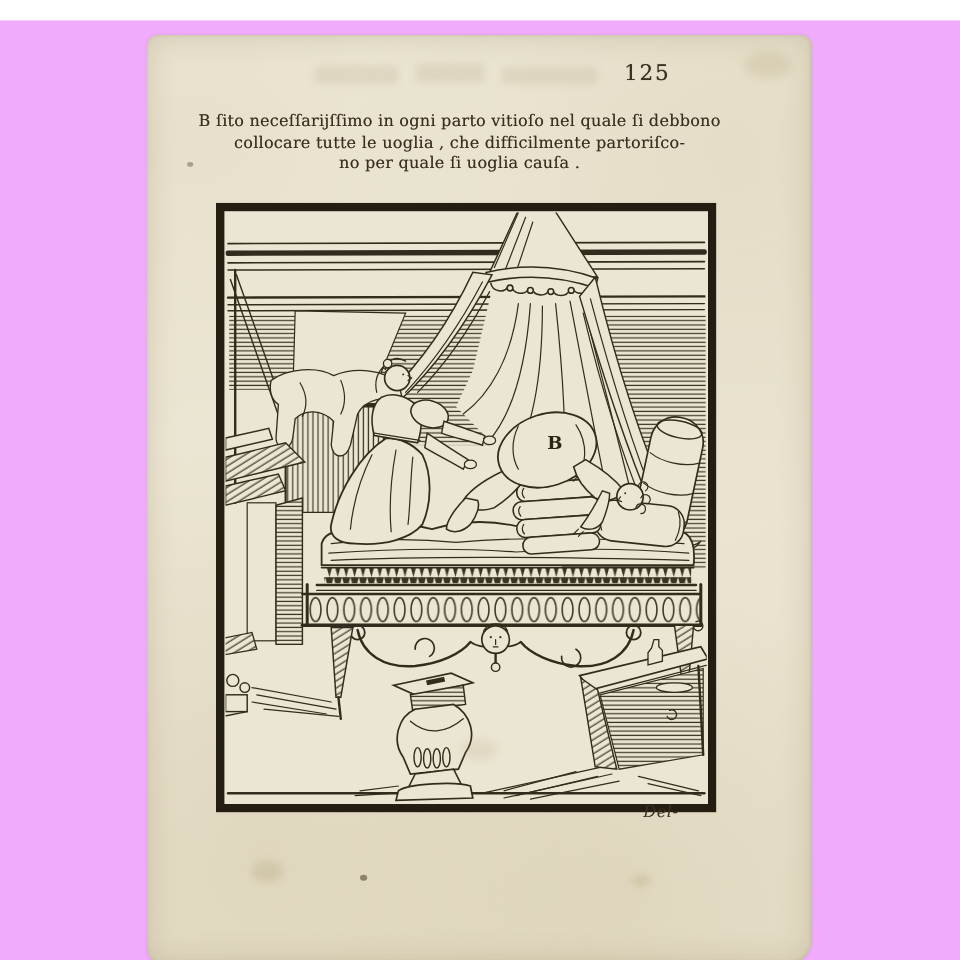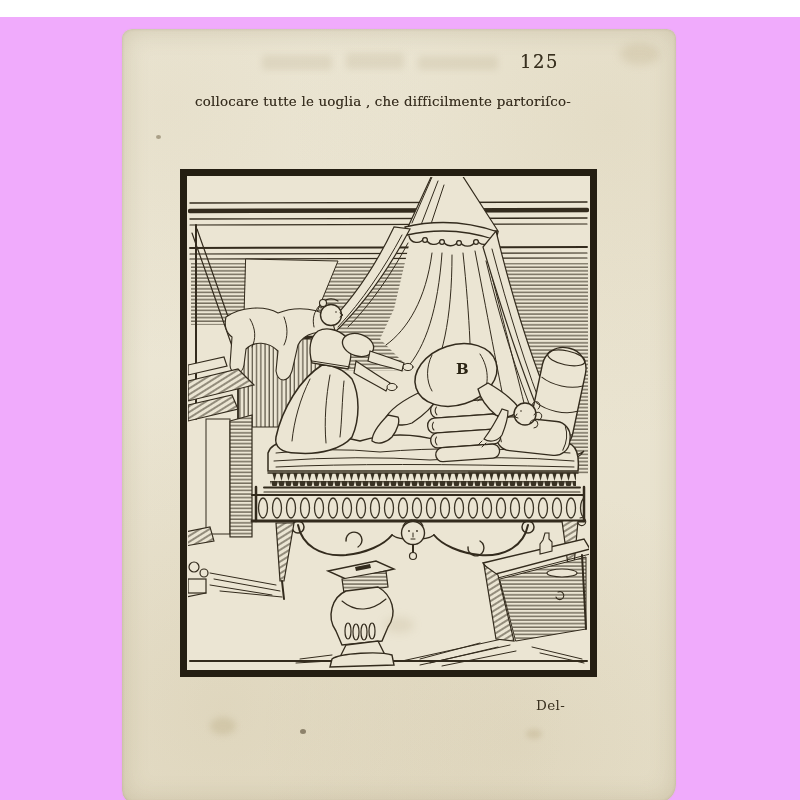--- a/index.html
+++ b/index.html
@@ -28,21 +28,21 @@
   .g1{left:0;top:8px;width:70px;height:15px;}
   .g2{left:84px;top:6px;width:58px;height:16px;}
   .g3{left:156px;top:9px;width:80px;height:14px;}
   .caption{
     position:absolute;left:0;top:64px;width:522px;text-align:center;
     font-size:13.4px;line-height:17.6px;color:#372e1f;letter-spacing:.2px;
     text-shadow:0 0 .5px rgba(55,46,31,.55);
   }
   .woodcut{position:absolute;left:58px;top:140px;width:417px;height:508px;}
   .catchword{
-    position:absolute;left:414px;top:668px;font-size:13.5px;
+    position:absolute;left:414px;top:640px;font-size:13.5px;font-style:italic;
     color:#3a311f;letter-spacing:.4px;
   }
   .stain{position:absolute;border-radius:50%;}
   .s1{left:178px;top:700px;width:6px;height:5px;background:rgba(72,60,38,.55);filter:blur(.4px);}
   .s2{left:88px;top:688px;width:26px;height:18px;background:rgba(165,144,96,.22);filter:blur(3px);}
   .s3{left:404px;top:700px;width:16px;height:10px;background:rgba(158,138,92,.20);filter:blur(2.5px);}
   .s4{left:498px;top:14px;width:40px;height:22px;background:rgba(172,152,106,.20);filter:blur(4px);}
   .s5{left:34px;top:106px;width:5px;height:4px;background:rgba(96,80,50,.45);filter:blur(.4px);}
   .s6{left:262px;top:588px;width:30px;height:16px;background:rgba(170,150,104,.16);filter:blur(4px);}
   svg .ink{stroke:#332b1d;}
@@ -56,21 +56,23 @@
 
     <div class="ghost">
       <span class="g1"></span>
       <span class="g2"></span>
       <span class="g3"></span>
     </div>
 
     <div class="pageno">125</div>
 
     <div class="caption">
+      <div>B ſito neceſſarijſſimo in ogni parto vitioſo nel quale ſi debbono</div>
       <div>collocare tutte le uoglia , che difficilmente partoriſco-</div>
+      <div>no per quale ſi uoglia cauſa .</div>
     </div>
 
     <div class="woodcut">
       <svg viewBox="0 0 417 508" width="417" height="508">
         <defs>
           <clipPath id="cf">
               <rect x="8" y="8" width="401" height="492"></rect>
             </clipPath>
           <pattern id="pH" width="4" height="3.6" patternUnits="userSpaceOnUse">
             <rect width="4" height="3.6" fill="#ebe5d3"></rect>

